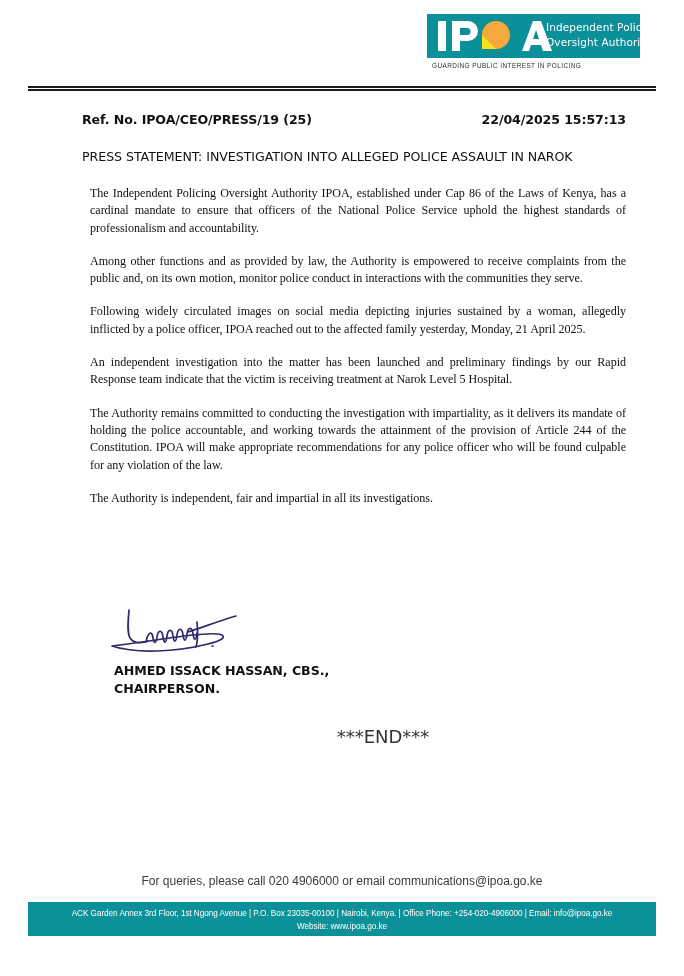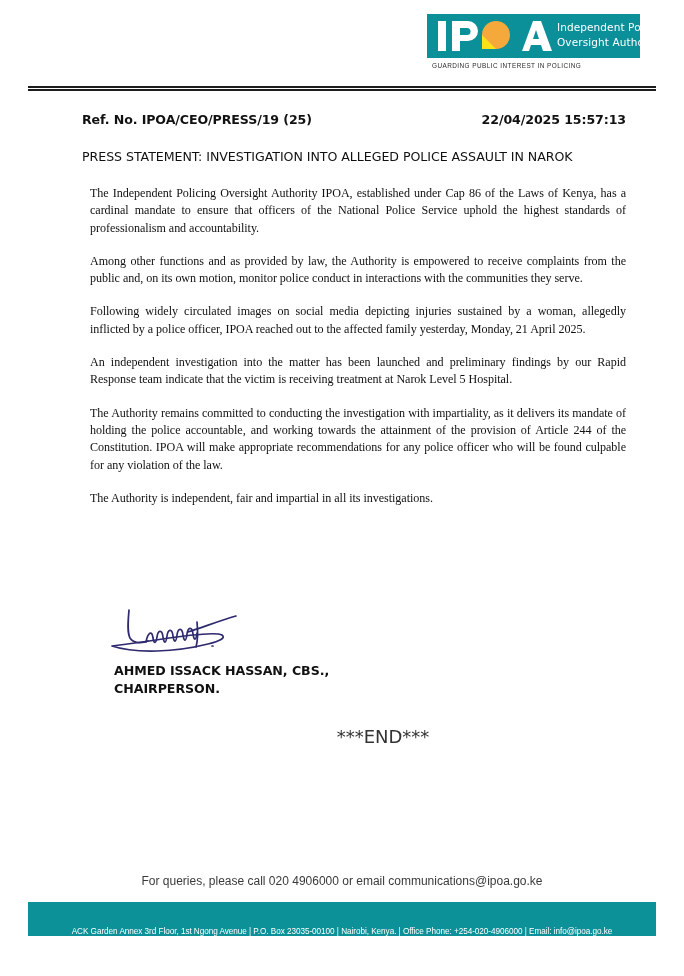--- a/index.html
+++ b/index.html
@@ -51,21 +51,21 @@
   .logo-mark {
     position: absolute;
     left: 9px;
     top: 4px;
     width: 122px;
     height: 36px;
   }
   .logo-mark svg { display: block; }
   .logo-words {
     position: absolute;
-    left: 130px;
+    left: 119px;
     top: 6px;
     width: 78px;
     color: #ffffff;
     font-size: 10.5px;
     line-height: 15px;
     font-family: "DejaVu Sans", sans-serif;
     letter-spacing: 0.1px;
   }
   .logo-words div { white-space: nowrap; }
   .logo-tagline {
@@ -181,21 +181,21 @@
     left: 28px;
     top: 902px;
     width: 628px;
     height: 34px;
     background: #0c9199;
     color: #ffffff;
     text-align: center;
     font-size: 8.2px;
     line-height: 13px;
     font-family: "Liberation Sans", sans-serif;
-    padding-top: 23px;
+    padding-top: 5px;
     box-sizing: border-box;
     letter-spacing: -0.05px;
   }
   .footer-bar div { white-space: nowrap; }
 </style>
 </head>
 <body>
 
 <div class="page">
 

